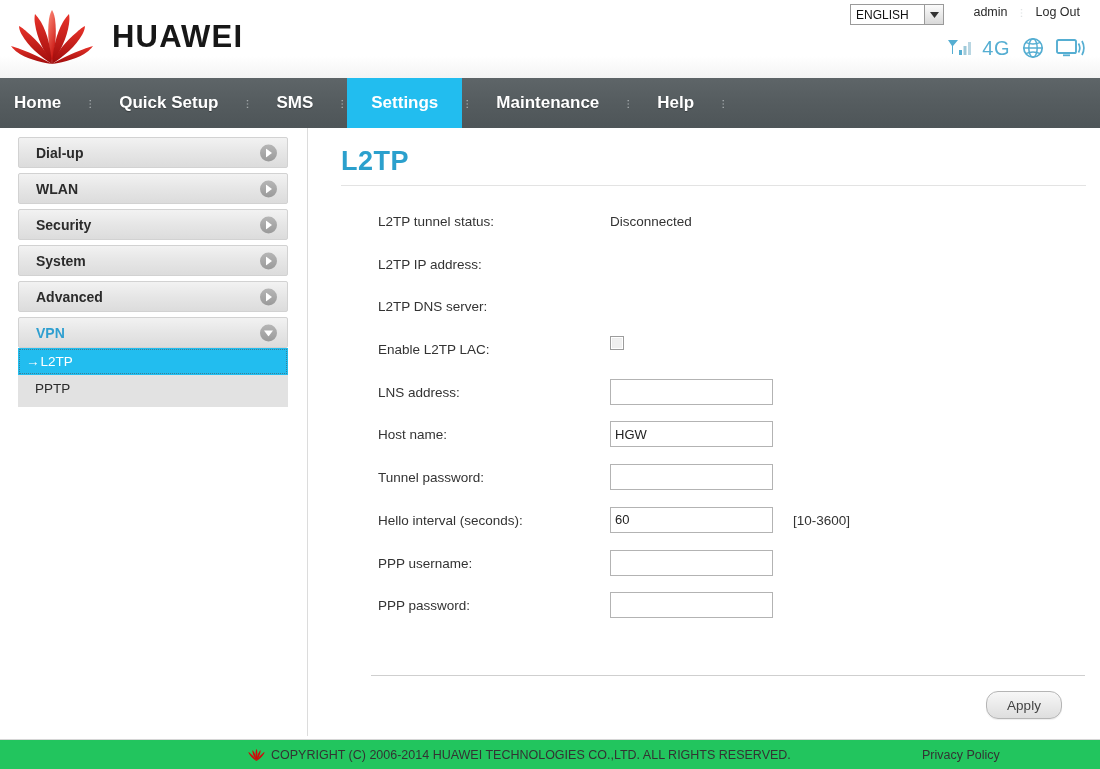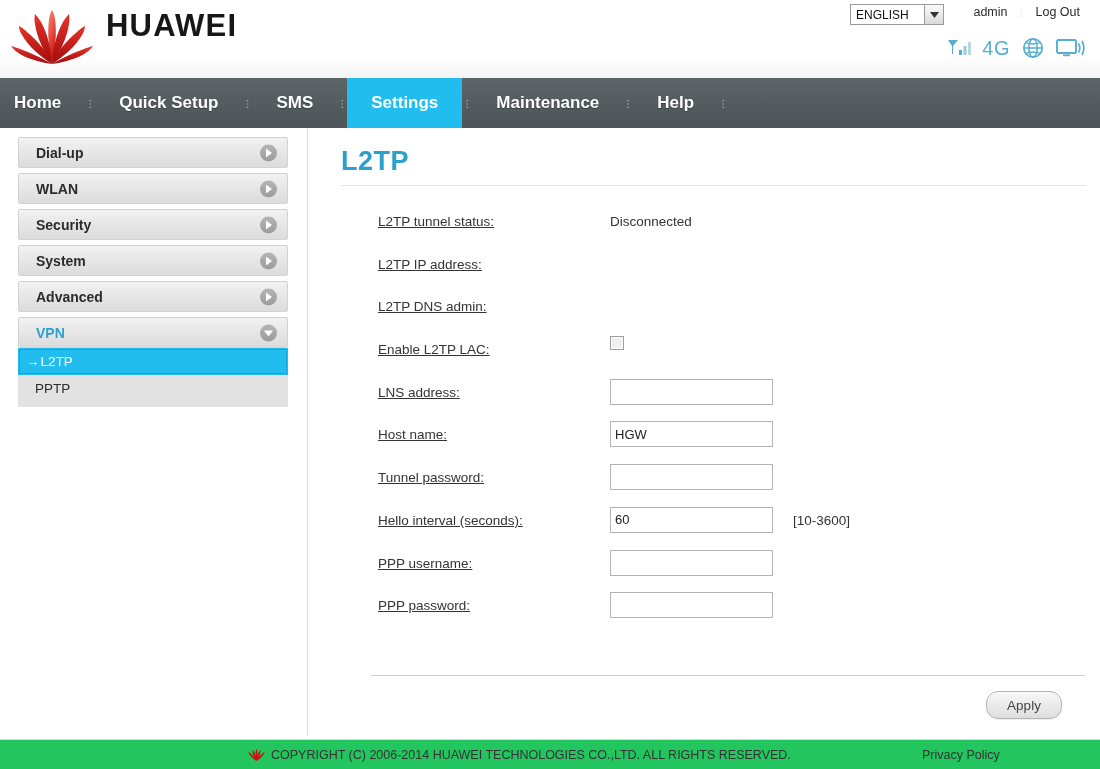--- a/index.html
+++ b/index.html
@@ -13,21 +13,21 @@
 
   #app { position: relative; width: 1100px; height: 769px; background: #fff; }
 
   
   .header {
     position: absolute; left: 0; top: 0; width: 1100px; height: 78px;
     background: linear-gradient(to bottom, #ffffff 0%, #ffffff 72%, #f4f4f4 100%);
   }
   .logo-wrap {
     position: absolute; left: 8px; top: 8px;
-    display: flex; align-items: flex-start; gap: 10px;
+    display: flex; align-items: center; gap: 16px;
   }
   .huawei-mark { width: 88px; height: 58px; display: block; }
   .huawei-word {
     font-size: 31px; font-weight: bold; color: #171717;
     letter-spacing: 1.2px; font-family: "Liberation Sans", sans-serif;
   }
 
   .lang-select {
     position: absolute; right: 156px; top: 4px;
     width: 94px; height: 21px;
@@ -141,21 +141,21 @@
   }
   .title-rule {
     position: absolute; left: 34px; top: 57px; width: 745px; height: 1px;
     background: #e3e3e3;
   }
 
   .form { position: absolute; left: 0; top: 78px; width: 793px; }
   .frow { position: relative; height: 42.7px; }
   .flabel {
     position: absolute; left: 71px; top: 8px;
-    font-size: 13.5px; color: #333333; white-space: nowrap; text-decoration: underline;
+    font-size: 13.5px; color: #333333; white-space: nowrap;
   }
   .fvalue {
     position: absolute; left: 303px; top: 8px;
     font-size: 13.5px; color: #333333;
   }
   .finput {
     position: absolute; left: 303px; top: 2px;
     width: 163px; height: 23px;
     border: 1px solid #b3b3b3; background: #ffffff;
     font-family: "Liberation Sans", sans-serif;
@@ -378,21 +378,21 @@
           <span class="flabel">L2TP tunnel status:</span>
           <span class="fvalue">Disconnected</span>
         </div>
 
         <div class="frow">
           <span class="flabel">L2TP IP address:</span>
           <span class="fvalue"></span>
         </div>
 
         <div class="frow">
-          <span class="flabel">L2TP DNS admin:</span>
+          <span class="flabel">L2TP DNS server:</span>
           <span class="fvalue"></span>
         </div>
 
         <div class="frow">
           <span class="flabel">Enable L2TP LAC:</span>
           <span class="fcheck"></span>
         </div>
 
         <div class="frow">
           <span class="flabel">LNS address:</span>

